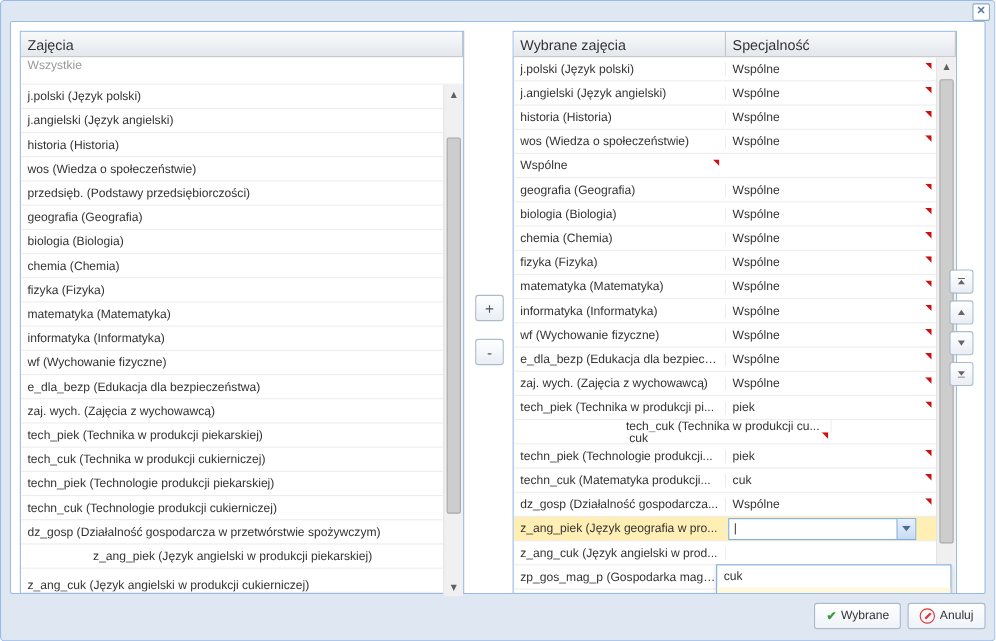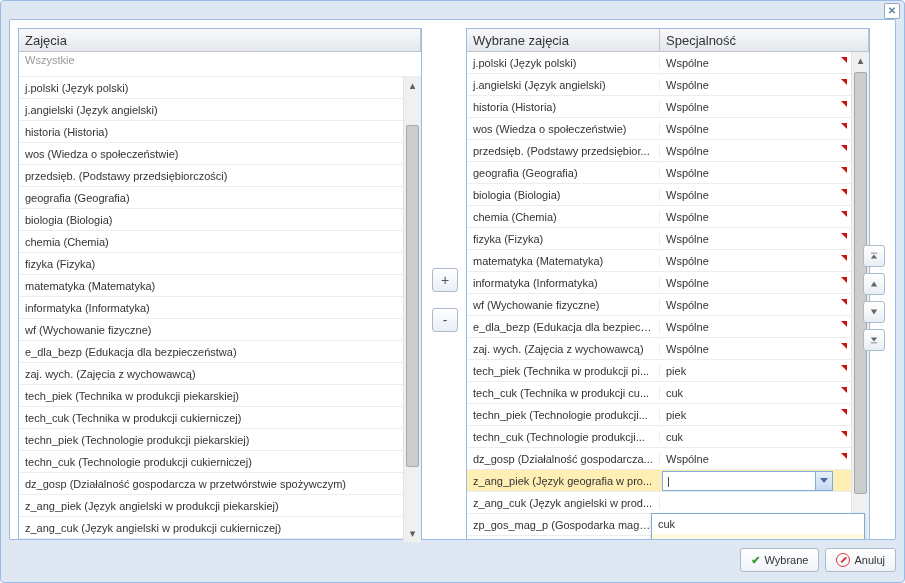--- a/index.html
+++ b/index.html
@@ -105,24 +105,24 @@
           </div>
           <div class="row" style="width: calc(100% - 17px);">
             <div class="cell">techn_piek (Technologie produkcji piekarskiej)</div>
           </div>
           <div class="row" style="width: calc(100% - 17px);">
             <div class="cell">techn_cuk (Technologie produkcji cukierniczej)</div>
           </div>
           <div class="row" style="width: calc(100% - 17px); justify-content: flex-end;">
             <div class="cell">dz_gosp (Działalność gospodarcza w przetwórstwie spożywczym)</div>
           </div>
-          <div class="row" style="width: calc(100% - 17px);">
+          <div class="row" style="width: calc(100% - 17px); text-align: center;">
             <div class="cell">z_ang_piek (Język angielski w produkcji piekarskiej)</div>
           </div>
-          <div class="row" style="width: calc(100% - 17px);">
+          <div class="row" style="width: calc(100% - 17px); align-items: flex-end;">
             <div class="cell">z_ang_cuk (Język angielski w produkcji cukierniczej)</div>
           </div>
           <div class="scroll-track">
           <div class="scroll-btn">▴</div>
           <div class="scroll-thumb" style="top:48px;height:340px"></div>
           <div class="scroll-btn" style="position:absolute;bottom:0;left:0;right:0">▾</div>
         </div>
       </div>
     </div>
 
@@ -153,21 +153,20 @@
           </div>
           <div class="row" style="width: calc(100% - 17px);">
             <div class="cell c1">historia (Historia)</div>
             <div class="cell c2">Wspólne<div class="tri"></div></div>
           </div>
           <div class="row" style="width: calc(100% - 17px);">
             <div class="cell c1">wos (Wiedza o społeczeństwie)</div>
             <div class="cell c2">Wspólne<div class="tri"></div></div>
           </div>
           <div class="row" style="width: calc(100% - 17px);">
-            <div class="cell c1">przedsięb. (Podstawy przedsiębior...</div>
             <div class="cell c2">Wspólne<div class="tri"></div></div>
           </div>
           <div class="row" style="width: calc(100% - 17px);">
             <div class="cell c1">geografia (Geografia)</div>
             <div class="cell c2">Wspólne<div class="tri"></div></div>
           </div>
           <div class="row" style="width: calc(100% - 17px);">
             <div class="cell c1">biologia (Biologia)</div>
             <div class="cell c2">Wspólne<div class="tri"></div></div>
           </div>
@@ -196,30 +195,30 @@
             <div class="cell c2">Wspólne<div class="tri"></div></div>
           </div>
           <div class="row" style="width: calc(100% - 17px);">
             <div class="cell c1">zaj. wych. (Zajęcia z wychowawcą)</div>
             <div class="cell c2">Wspólne<div class="tri"></div></div>
           </div>
           <div class="row" style="width: calc(100% - 17px);">
             <div class="cell c1">tech_piek (Technika w produkcji pi...</div>
             <div class="cell c2">piek<div class="tri"></div></div>
           </div>
-          <div class="row" style="width: calc(100% - 17px);">
+          <div class="row" style="width: calc(100% - 17px); flex-direction: column;">
             <div class="cell c1">tech_cuk (Technika w produkcji cu...</div>
             <div class="cell c2">cuk<div class="tri"></div></div>
           </div>
           <div class="row" style="width: calc(100% - 17px);">
             <div class="cell c1">techn_piek (Technologie produkcji...</div>
             <div class="cell c2">piek<div class="tri"></div></div>
           </div>
           <div class="row" style="width: calc(100% - 17px);">
-            <div class="cell c1">techn_cuk (Technologie produkcji...</div>
+            <div class="cell c1">techn_cuk (Matematyka produkcji...</div>
             <div class="cell c2">cuk<div class="tri"></div></div>
           </div>
           <div class="row" style="width: calc(100% - 17px);">
             <div class="cell c1">dz_gosp (Działalność gospodarcza...</div>
             <div class="cell c2">Wspólne<div class="tri"></div></div>
           </div>
           <div class="row sel" style="width: calc(100% - 17px);">
             <div class="cell c1">z_ang_piek (Język geografia w pro...</div>
             <div class="cell c2" style="padding: 0px;">
               <div class="combo">

